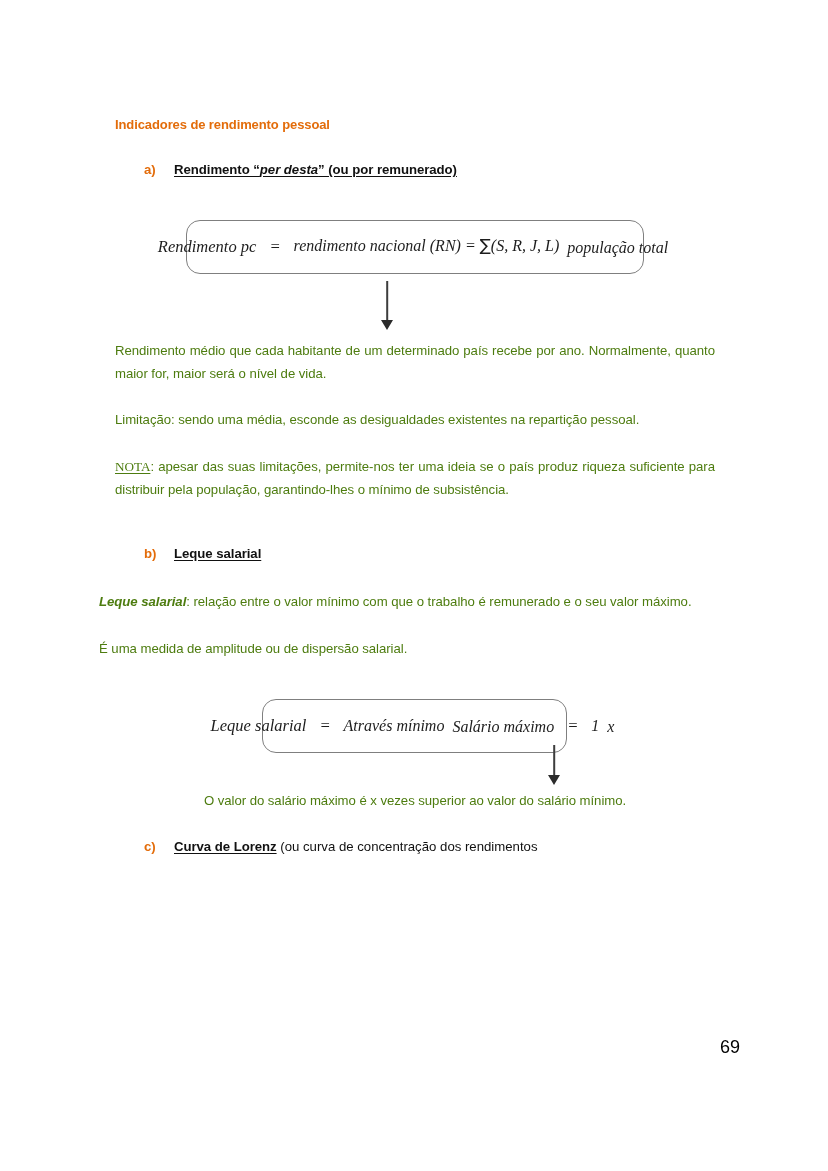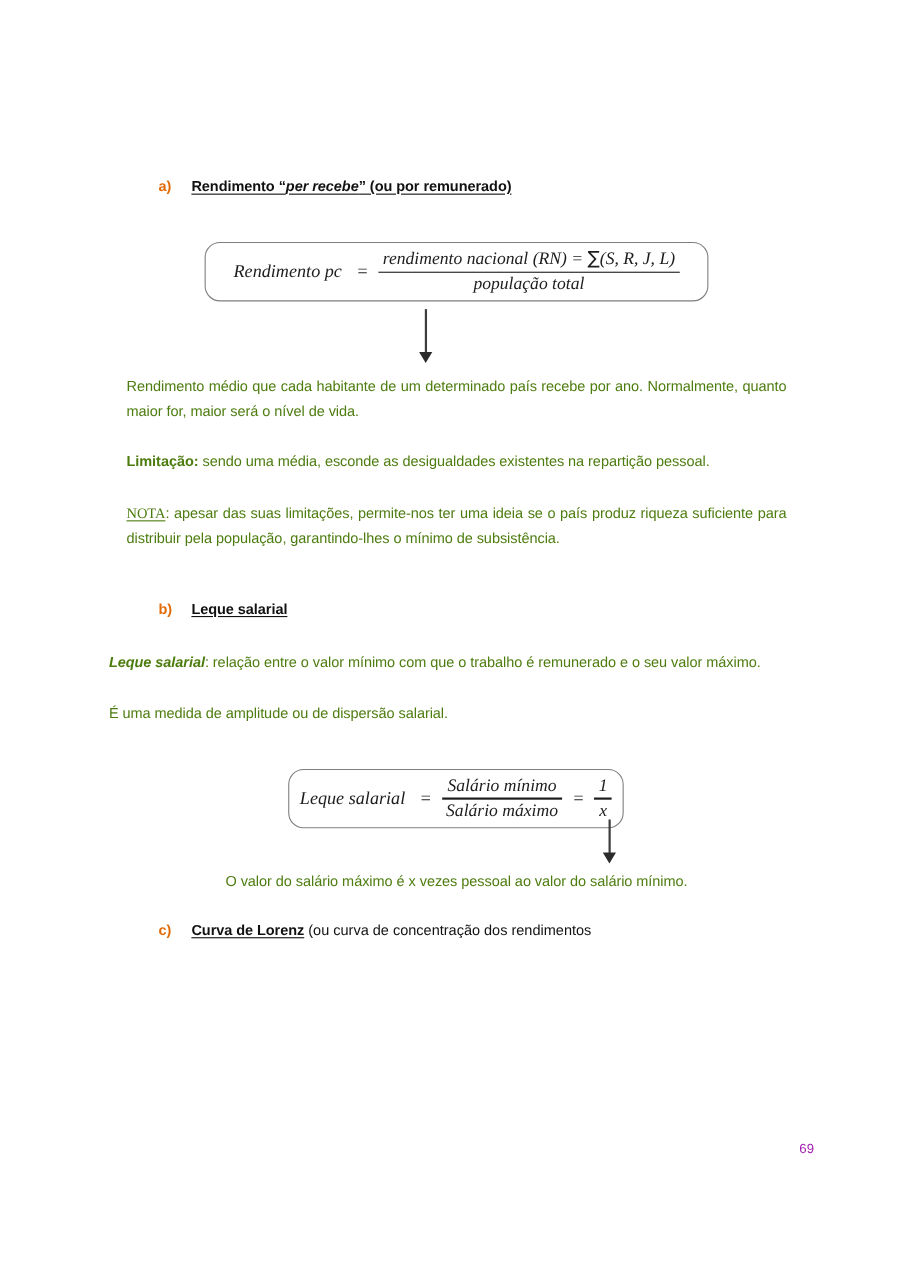--- a/index.html
+++ b/index.html
@@ -71,21 +71,21 @@
     line-height: 1.72;
     text-align: justify;
     margin: 0;
     color: #4d7c0f;
     letter-spacing: -0.05px;
   }
   p.body.center {
     text-align: center;
   }
   .u { text-decoration: underline; text-underline-offset: 2px; font-family: Liberation Serif, serif; }
-  .b { font-weight: bold; }
+  .b { font-weight: normal; }
   .bi { font-weight: bold; font-style: italic; }
 
   
   .formula-box {
     position: absolute;
     border: 1.4px solid #7f7f7f;
     border-radius: 14px;
     background: #ffffff;
     box-sizing: border-box;
     display: flex;
@@ -107,21 +107,21 @@
     font-style: italic;
     padding-right: 4px;
   }
   .eq-op {
     font-size: 16.5px;
     font-style: italic;
     padding: 0 9px;
   }
   .frac {
     display: inline-flex;
-    flex-direction: column;
+    flex-direction: row;
     align-items: center;
     justify-content: center;
     text-align: center;
   }
   .frac .num {
     font-size: 16.0px;
     font-style: italic;
     padding: 0 4px 1px 4px;
     line-height: 1.22;
   }
@@ -167,34 +167,37 @@
     border-left: 6px solid transparent;
     border-right: 6px solid transparent;
     border-top: 10px solid #2b2b2b;
   }
 
   
   .page-number {
     position: absolute;
     right: 88px;
     top: 1037px;
-    font-size: 12px;
-    color: #a21caf;
+    font-size: 18px;
+    color: #000000;
   }
   .spacer-md { height: 24px; }
 </style>
 </head>
 <body>
 
 <div class="page">
 
+  <div style="position:absolute; left:115px; top:117px; width:620px;">
+    <div class="section-heading">Indicadores de rendimento pessoal</div>
+  </div>
 
   <div class="list-item" style="position:absolute; left:115px; top:162px; width:620px;">
     <span class="list-marker">a)</span>
-    <span class="list-heading-text"><span>Rendimento “</span><i>per recebe</i><span>” (ou por remunerado)</span></span>
+    <span class="list-heading-text"><span>Rendimento “</span><i>per desta</i><span>” (ou por remunerado)</span></span>
   </div>
 
   <div class="formula-box" id="box1" style="left:186px; top:220px; width:458px; height:54px;">
     <div class="eq">
       <span class="eq-lhs">Rendimento pc</span>
       <span class="eq-op">=</span>
       <span class="frac">
         <span class="num"><span>rendimento nacional (RN)</span><span style="padding:0 4px;">=</span><span class="sum-sym">∑</span><span>(S, R, J, L)</span></span>
         <span class="bar"></span>
         <span class="den">população total</span>
@@ -224,40 +227,40 @@
     <p class="body"><span class="bi">Leque salarial</span><span>: relação entre o valor mínimo com que o trabalho é remunerado e o seu valor máximo.</span></p>
     <div class="spacer-md"></div>
     <p class="body">É uma medida de amplitude ou de dispersão salarial.</p>
   </div>
 
   <div class="formula-box" id="box2" style="left:262px; top:699px; width:305px; height:54px;">
     <div class="eq">
       <span class="eq-lhs">Leque salarial</span>
       <span class="eq-op">=</span>
       <span class="frac">
-        <span class="num">Salário mínimo</span>
+        <span class="num">Através mínimo</span>
         <span class="bar"></span>
         <span class="den">Salário máximo</span>
       </span>
       <span class="eq-op">=</span>
       <span class="frac small">
         <span class="num">1</span>
         <span class="bar"></span>
         <span class="den">x</span>
       </span>
     </div>
   </div>
 
   <div class="arrow" style="left:541px; top:745px; width:26px; height:40px;">
     <div class="shaft" style="height:31px;"></div>
     <div class="head"></div>
   </div>
 
   <div style="position:absolute; left:115px; top:790px; width:600px;">
-    <p class="body center">O valor do salário máximo é x vezes pessoal ao valor do salário mínimo.</p>
+    <p class="body center">O valor do salário máximo é x vezes superior ao valor do salário mínimo.</p>
   </div>
 
   <div class="list-item" style="position:absolute; left:115px; top:837px; width:620px;">
     <span class="list-marker">c)</span>
     <span><span class="list-heading-text">Curva de Lorenz</span><span class="list-heading-plain"> (ou curva de concentração dos rendimentos</span></span>
   </div>
 
 
   <div class="page-number">69</div>
 

